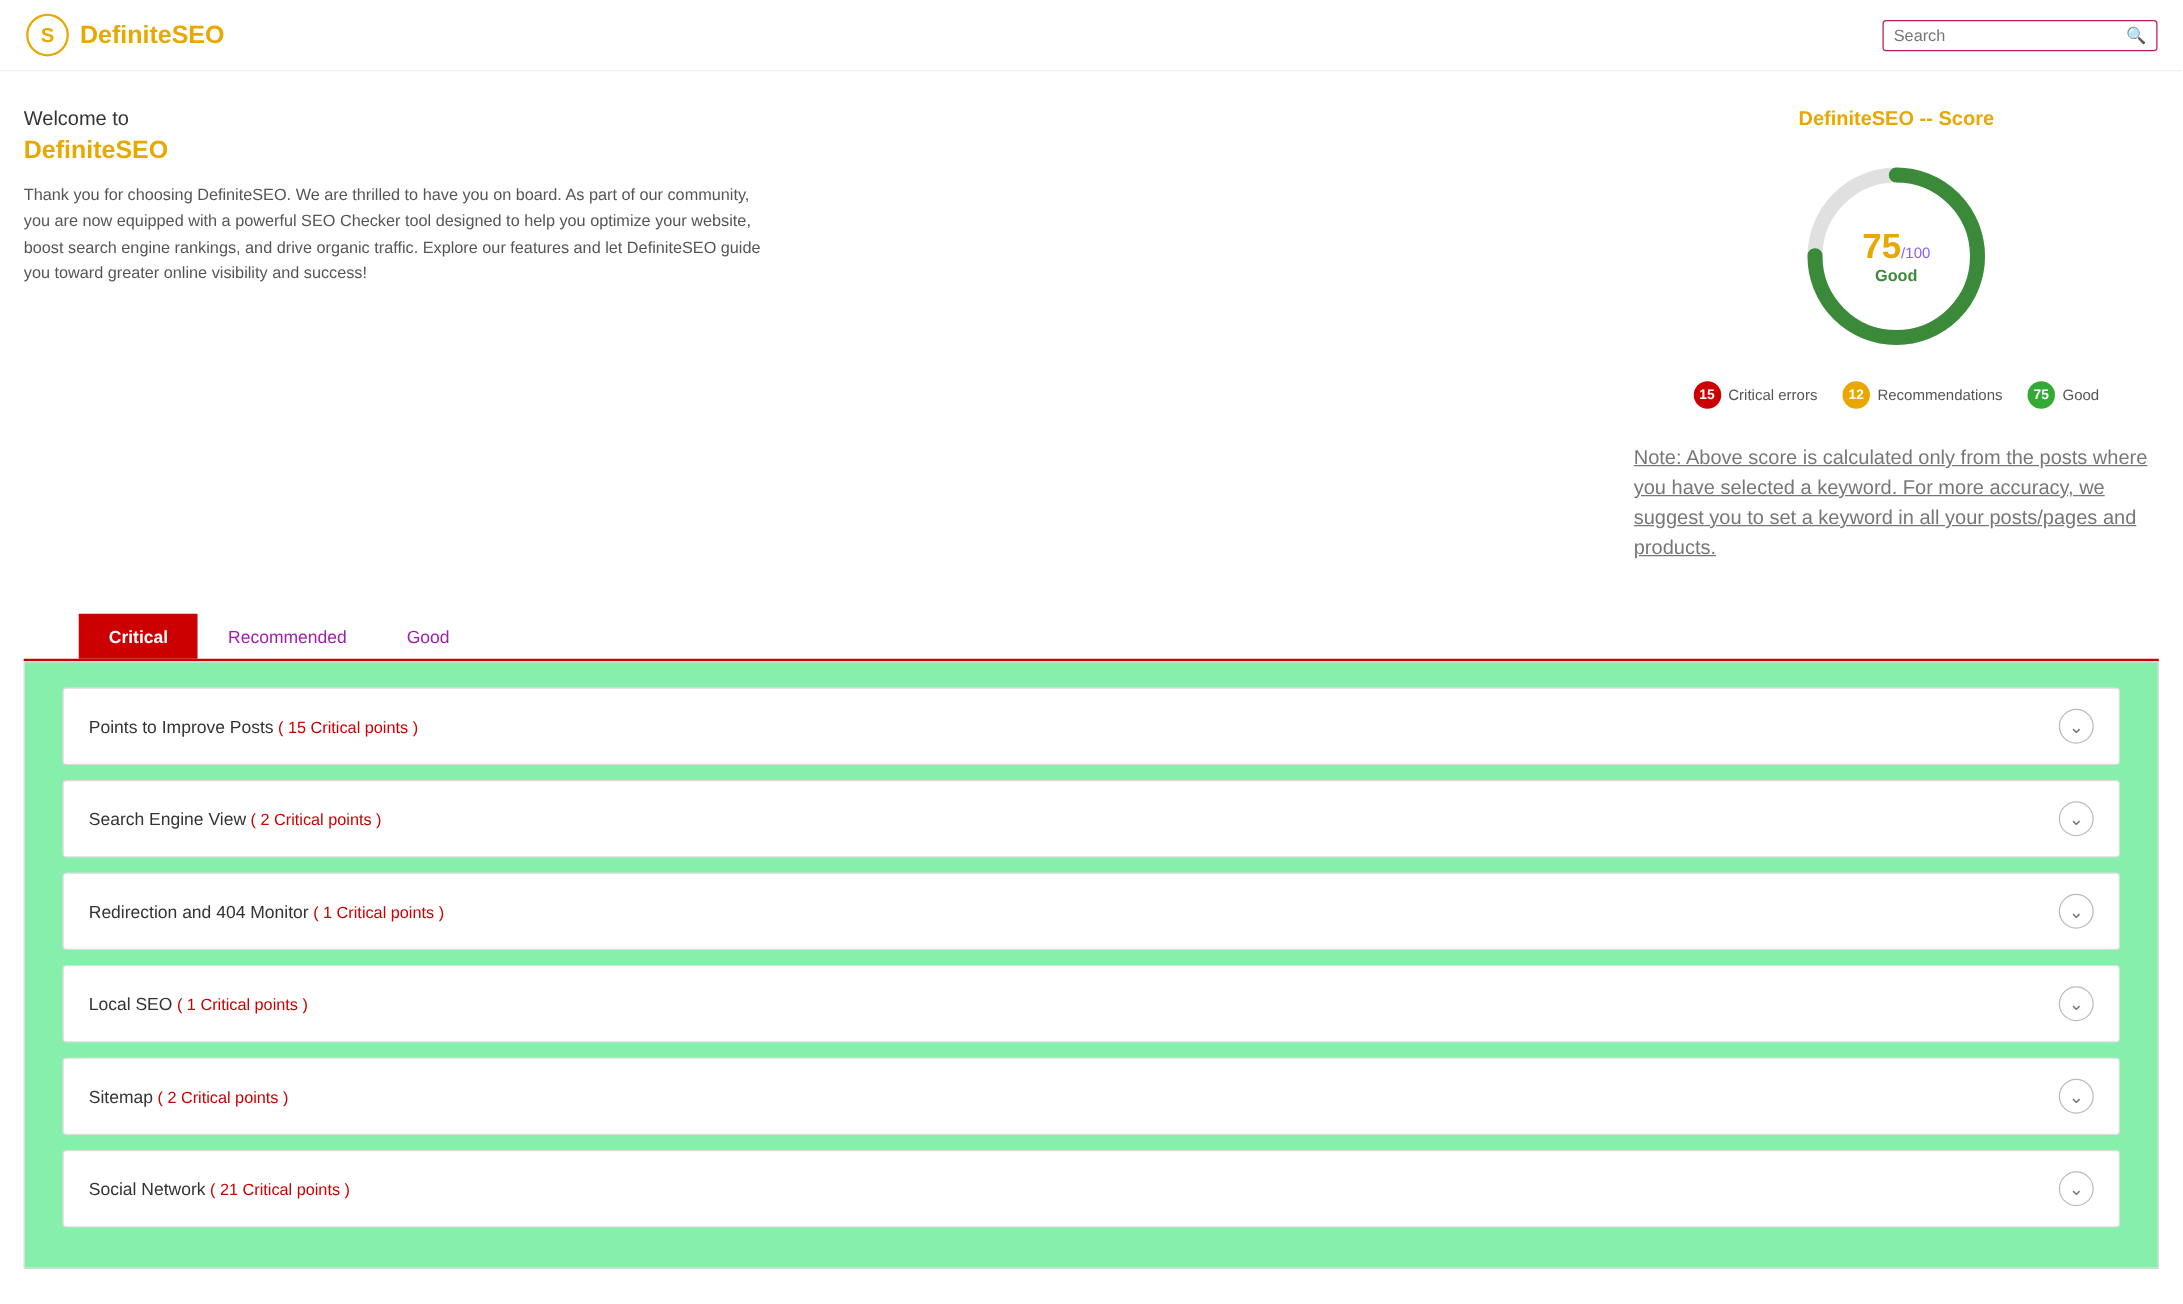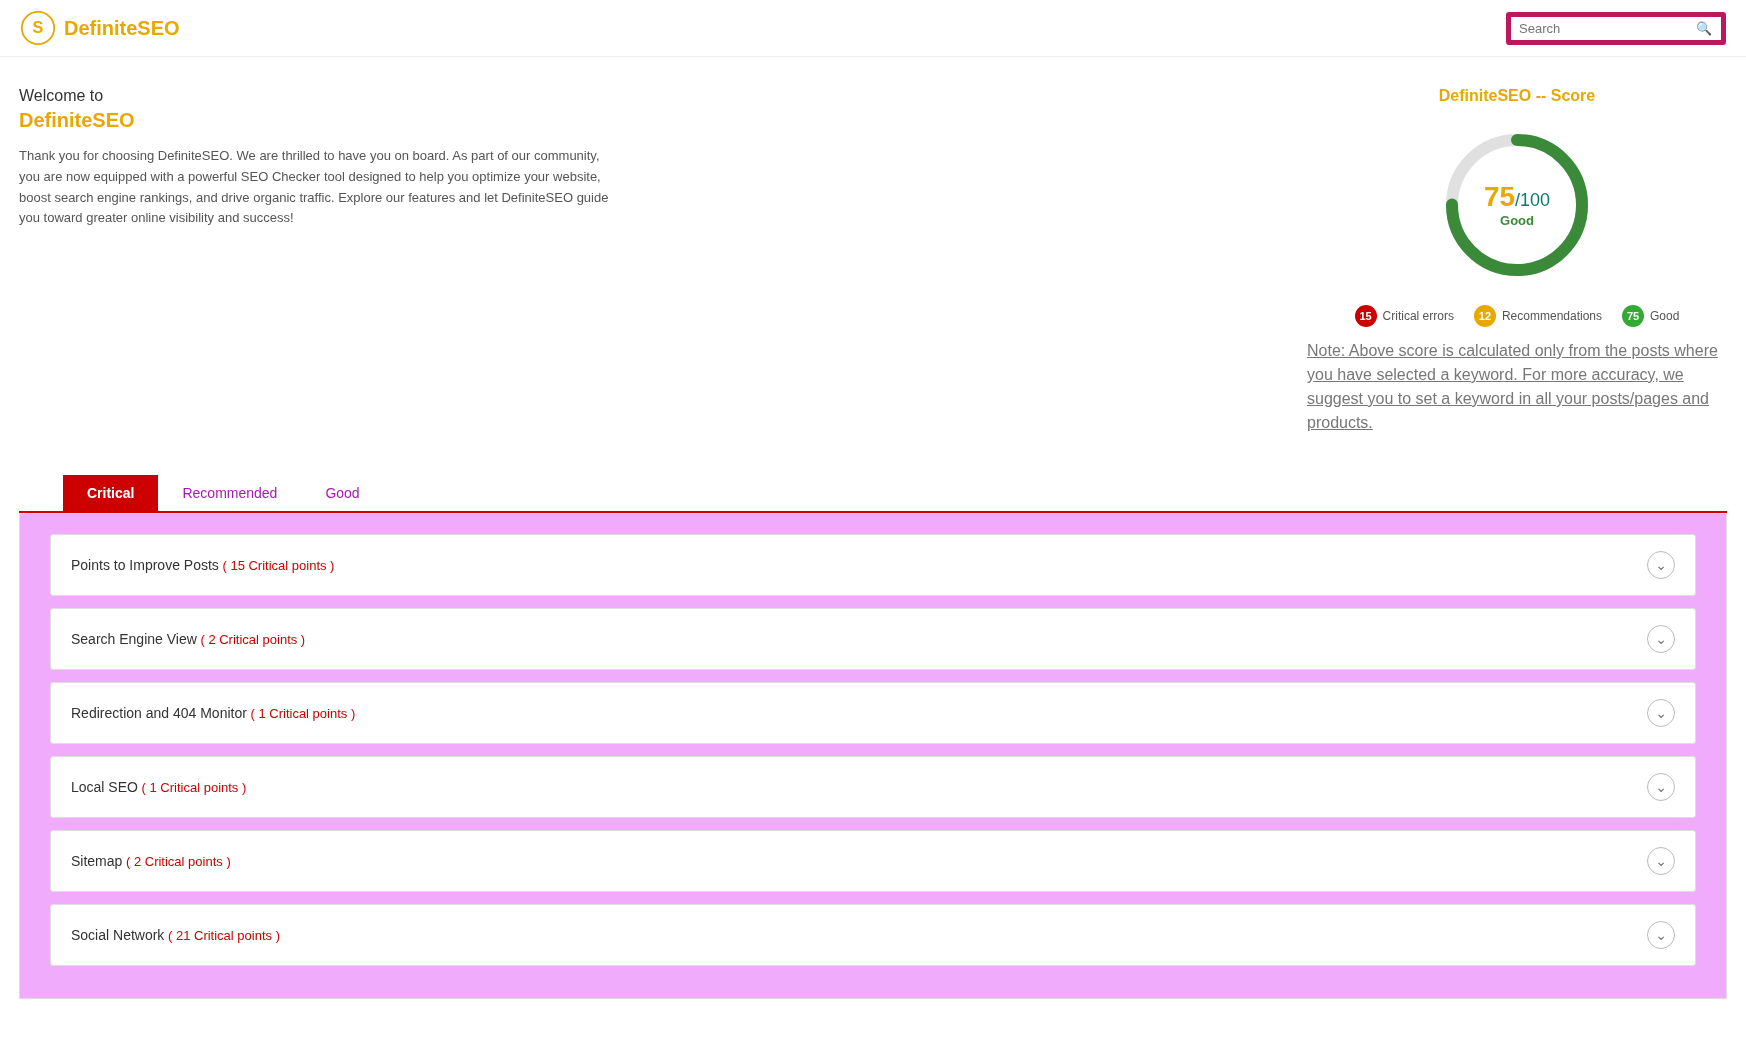--- a/index.html
+++ b/index.html
@@ -27,21 +27,21 @@
       font-size: 20px;
       font-weight: bold;
       color: #333;
     }
     .logo-text span {
       color: #e8a800;
     }
     .search-box {
       display: flex;
       align-items: center;
-      border: 5px solid #be185d;
+      border: 1px solid #be185d;
       border-radius: 3px;
       padding: 4px 8px;
       width: 220px;
     }
     .search-box input {
       border: none;
       outline: none;
       font-size: 13px;
       width: 100%;
       color: #999;
@@ -119,21 +119,21 @@
       transform: translate(-50%, -50%);
       text-align: center;
     }
 
     
     .legend {
       display: flex;
       justify-content: center;
       gap: 20px;
       align-items: flex-start;
-      margin-bottom: 12px;
+      margin-bottom: 28px;
     }
     .legend-item {
       display: flex;
       align-items: center;
       gap: 6px;
       font-size: 12px;
       color: #555;
     }
     .legend-badge {
       width: 22px;
@@ -179,21 +179,21 @@
       font-weight: bold;
       margin-left: 44px;
     }
     .tab:not(.active) {
       color: #a21caf;
       background: transparent;
     }
 
     
     .content-area {
-      background: #f0abfc;
+      background: #86efac;
       padding: 20px 30px;
       border: 1px solid #ddd;
     }
 
     
     .accordion-item {
       background: #fff;
       border: 1px solid #ddd;
       border-radius: 3px;
       margin-bottom: 12px;
@@ -261,21 +261,21 @@
 
       <div class="gauge-container">
         <svg class="gauge-svg" viewBox="0 0 160 160">
 
           <circle cx="80" cy="80" r="65" fill="none" stroke="#e0e0e0" stroke-width="12"></circle>
 
           <circle cx="80" cy="80" r="65" fill="none" stroke="#3a8a3a" stroke-width="12" stroke-dasharray="306.31 408.41" stroke-linecap="round"></circle>
         </svg>
         <div class="gauge-text">
           <div style="font-size:28px;font-weight:bold;color:#e8a800;line-height:1.1;">
-            <span>75</span><span style="font-size:18px;color:#0f766e;font-weight:normal;">/100</span>
+            <span>75</span><span style="font-size:12px;color:#8b5cf6;font-weight:normal;">/100</span>
           </div>
           <div style="font-size:13px;color:#3a8a3a;font-weight:bold;">Good</div>
         </div>
       </div>
 
       <div class="legend">
         <div class="legend-item">
           <div class="legend-badge badge-red">15</div>
           <span>Critical errors</span>
         </div>

